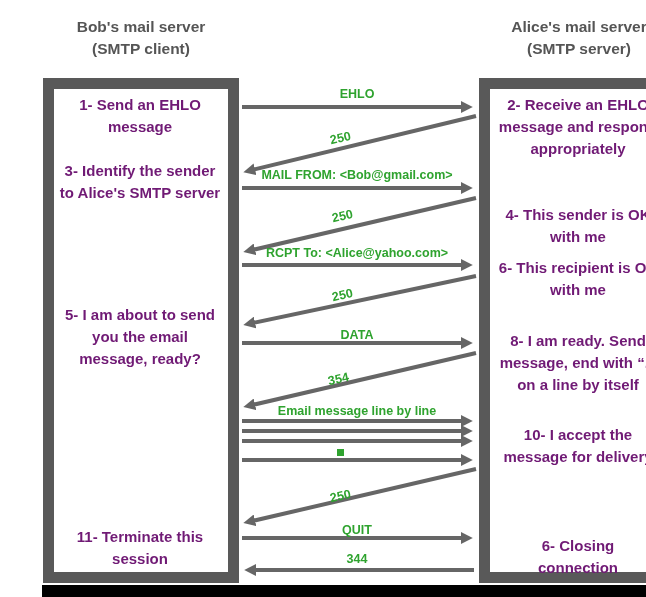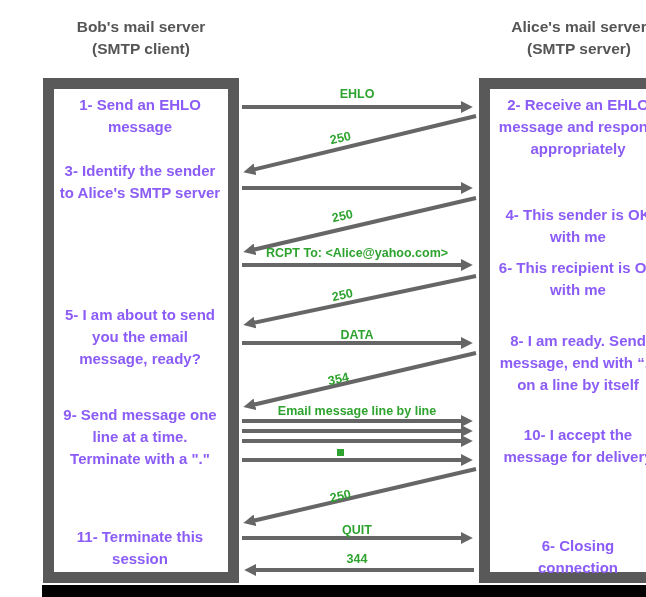--- a/index.html
+++ b/index.html
@@ -15,21 +15,21 @@
   .hdr-center{left:208px;width:226px;color:#2db32d;}
   .hdr-right{left:445px;width:196px;}
   .box{
     position:absolute;top:78px;height:505px;background:#ffffff;
     border:11px solid #595959;box-sizing:border-box;
   }
   .client-box{left:7px;width:196px;}
   .server-box{left:443px;width:199px;}
   .step{
     position:absolute;font-weight:bold;font-size:15px;line-height:1.45;
-    color:#8b5cf6;text-align:center;white-space:pre-line;
+    color:#701a75;text-align:center;white-space:pre-line;
   }
   .lcol{left:16px;width:176px;}
   .rcol{left:450px;width:184px;}
   .lbl{
     position:absolute;font-weight:bold;font-size:12.5px;color:#2fa32f;
     text-align:center;white-space:nowrap;
   }
   .h-lbl{left:206px;width:230px;}
   .tilt{transform:rotate(-12.5deg);}
   .arrows{position:absolute;left:0;top:0;}
@@ -52,23 +52,20 @@
   <div class="box client-box"></div>
   <div class="box server-box"></div>
 
   <div class="step lcol" style="top:94px">1- Send an EHLO
 message</div>
   <div class="step lcol" style="top:160px">3- Identify the sender
 to Alice's SMTP server</div>
   <div class="step lcol" style="top:304px">5- I am about to send
 you the email
 message, ready?</div>
-  <div class="step lcol" style="top:404px">9- Send message one
-line at a time.
-Terminate with a "."</div>
   <div class="step lcol" style="top:526px">11- Terminate this
 session</div>
 
   <div class="step rcol" style="top:94px">2- Receive an EHLO
 message and respond
 appropriately</div>
   <div class="step rcol" style="top:204px">4- This sender is OK
 with me</div>
   <div class="step rcol" style="top:257px">6- This recipient is OK
 with me</div>
@@ -100,20 +97,21 @@
       <line x1="206" y1="441" x2="432" y2="441" marker-end="url(#ah)"></line>
       <line x1="206" y1="460" x2="432" y2="460" marker-end="url(#ah)"></line>
       <line x1="440" y1="469" x2="212" y2="522" marker-end="url(#ah)"></line>
       <line x1="206" y1="538" x2="432" y2="538" marker-end="url(#ah)"></line>
       <line x1="438" y1="570" x2="213" y2="570" marker-end="url(#ah)"></line>
     </g>
   </svg>
 
   <div class="lbl h-lbl" style="top:87px">EHLO</div>
   <div class="lbl tilt" style="left:294px;top:131px">250</div>
+  <div class="lbl h-lbl" style="top:168px">MAIL FROM: &lt;Bob@gmail.com&gt;</div>
   <div class="lbl tilt" style="left:296px;top:209px">250</div>
   <div class="lbl h-lbl" style="top:246px">RCPT To: &lt;Alice@yahoo.com&gt;</div>
   <div class="lbl tilt" style="left:296px;top:288px">250</div>
   <div class="lbl h-lbl" style="top:328px">DATA</div>
   <div class="lbl tilt" style="left:292px;top:372px">354</div>
   <div class="lbl h-lbl" style="top:404px">Email message line by line</div>
   <div class="dot"></div>
   <div class="lbl tilt" style="left:294px;top:489px">250</div>
   <div class="lbl h-lbl" style="top:523px">QUIT</div>
   <div class="lbl h-lbl" style="top:552px">344</div>

